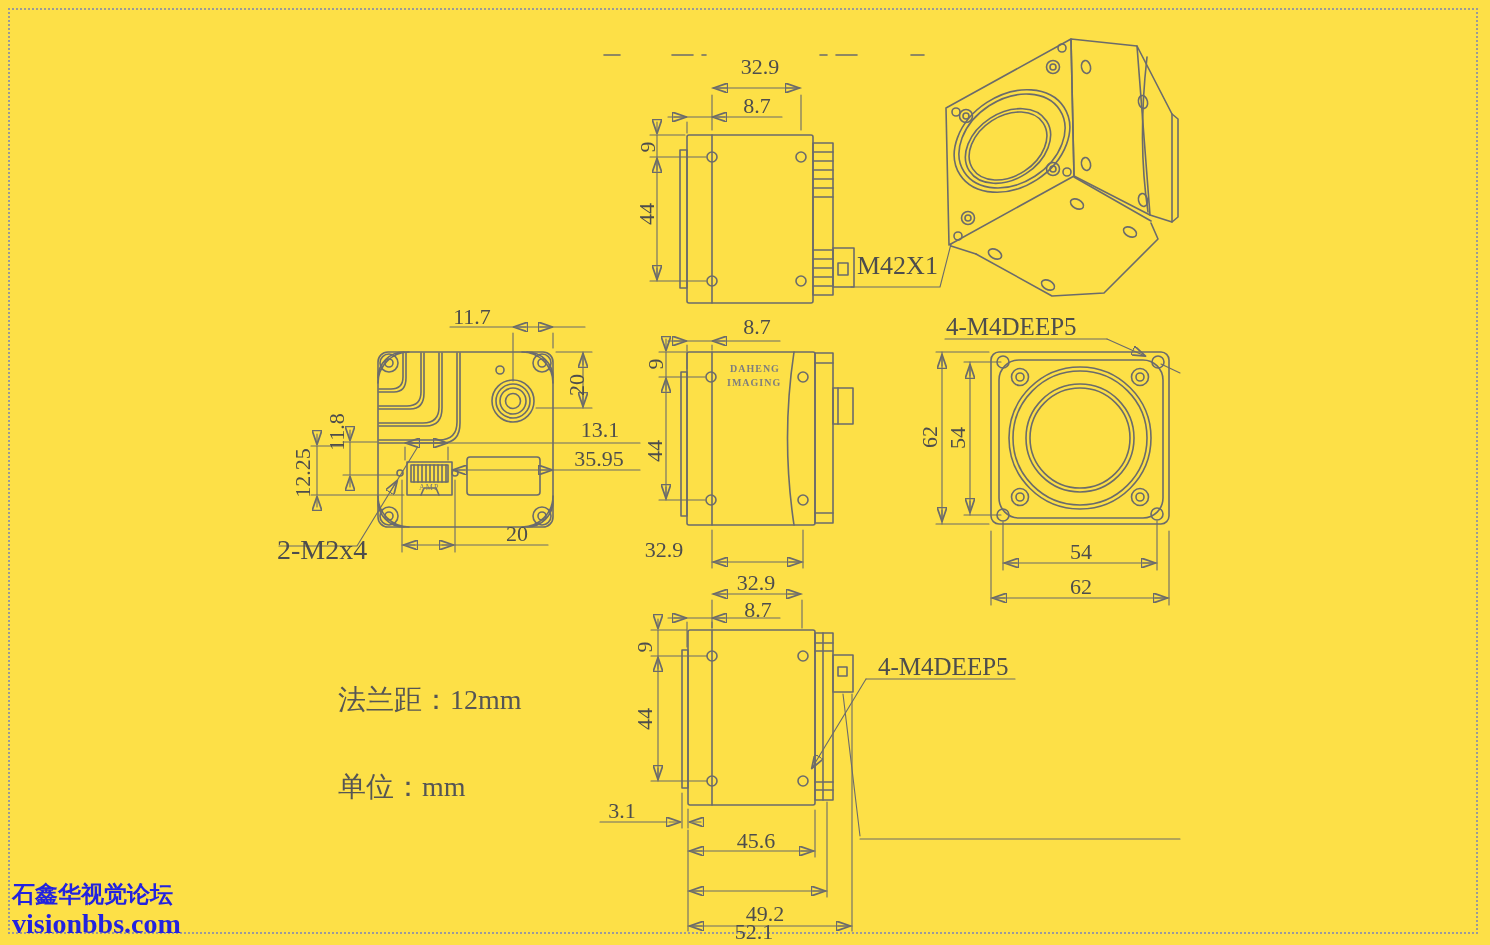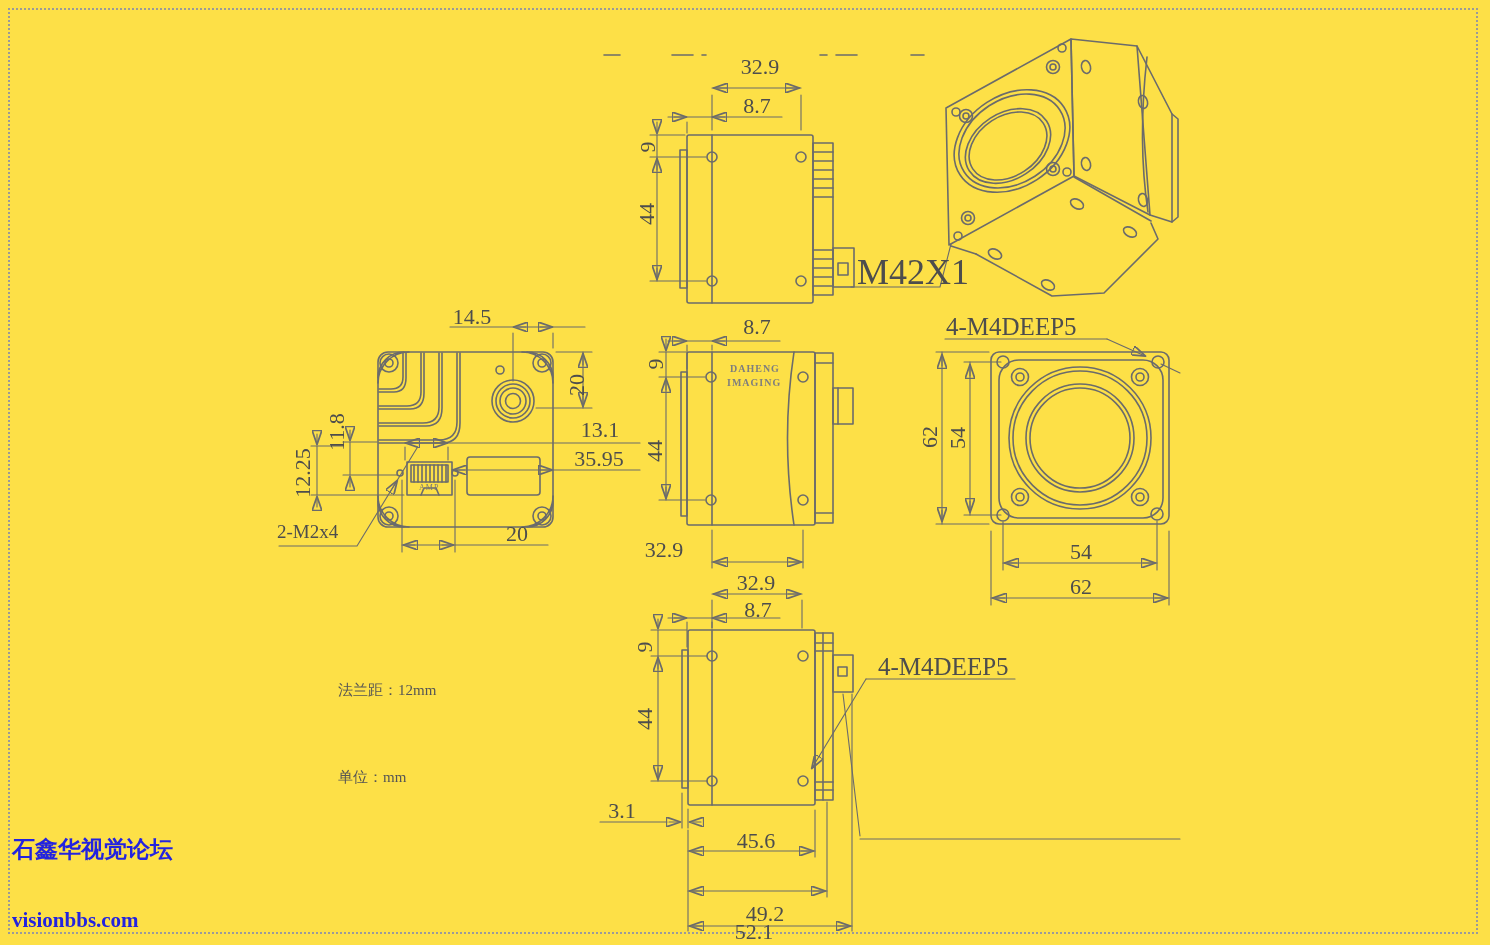--- a/index.html
+++ b/index.html
@@ -8,28 +8,28 @@
   .page-border{position:absolute;left:8px;top:8px;width:1470px;height:926px;
           border:2px dotted #9a9a9a;box-sizing:border-box;}
   svg{position:absolute;left:0;top:0;}
   svg *{stroke:#6b6b6b;fill:none;stroke-width:1.6;stroke-linecap:round;stroke-linejoin:round;}
   svg .dim *{stroke-width:1.1;}
   svg .thick{stroke-width:3;}
   .t{position:absolute;color:#4d4d4d;white-space:nowrap;}
   .dimc{transform:translate(-50%,-50%);font-size:22px;}
   .dimv{transform:translate(-50%,-50%) rotate(-90deg);font-size:22px;}
   .lbl{font-size:25px;}
-  .lbl26{font-size:36px;}
+  .lbl26{font-size:26px;}
   .lbl27{font-size:27px;}
-  .cjk{font-size:15px;color:#555;}
+  .cjk{font-size:28px;color:#555;}
   .logo{font-size:10px;font-weight:bold;color:#7e7e7e;letter-spacing:1px;transform:scaleY(1.1);}
   .tiny{font-size:8px;color:#777;letter-spacing:1px;}
   .wm{position:absolute;font-weight:bold;color:#2323DF;line-height:1.05;}
   .wm1{font-size:23px;}
-  .wm2{font-size:21px;letter-spacing:0px;}
+  .wm2{font-size:28px;letter-spacing:0px;}
 </style>
 </head>
 <body>
 
 <div id="canvas">
   <div class="page-border"></div>
 
   <svg width="1490" height="945" viewBox="0 0 1490 945">
     <defs>
       <marker id="mA" orient="auto" markerWidth="14" markerHeight="9" refX="12.5" refY="4.5">
@@ -299,27 +299,27 @@
       <path d="M843,694 L860,836 M860,839 H1180"></path>
     </g>
   </svg>
 
   <div class="t dimc" style="left:760px;top:67px">32.9</div>
   <div class="t dimc" style="left:757px;top:106px">8.7</div>
   <div class="t dimv" style="left:648px;top:147px">9</div>
   <div class="t dimv" style="left:647px;top:214px">44</div>
   <div class="t lbl26" style="left:857px;top:251px">M42X1</div>
 
-  <div class="t dimc" style="left:472px;top:317px">14.5</div>
+  <div class="t dimc" style="left:472px;top:317px">11.7</div>
   <div class="t dimv" style="left:577px;top:385px">20</div>
   <div class="t dimv" style="left:337px;top:432px">11.8</div>
   <div class="t dimv" style="left:303px;top:473px">12.25</div>
   <div class="t dimc" style="left:600px;top:430px">13.1</div>
   <div class="t dimc" style="left:599px;top:459px">35.95</div>
-  <div class="t" style="left:277px;top:521px;font-size:19px">2-M2x4</div>
+  <div class="t" style="left:277px;top:534px;font-size:28px">2-M2x4</div>
   <div class="t dimc" style="left:517px;top:534px">20</div>
   <div class="t tiny" style="left:419px;top:483px">AMP</div>
 
   <div class="t dimc" style="left:757px;top:327px">8.7</div>
   <div class="t dimv" style="left:656px;top:364px">9</div>
   <div class="t dimv" style="left:655px;top:451px">44</div>
   <div class="t dimc" style="left:664px;top:550px">32.9</div>
   <div class="t logo" style="left:730px;top:363px">DAHENG</div>
   <div class="t logo" style="left:727px;top:377px">IMAGING</div>
 
@@ -339,15 +339,15 @@
   <div class="t dimc" style="left:754px;top:932px">52.1</div>
   <div class="t dimc" style="left:765px;top:914px">49.2</div>
 
   <div class="t cjk" style="left:338px;top:681px">
     <span>法兰距：</span><span>12mm</span>
   </div>
   <div class="t cjk" style="left:338px;top:768px">
     <span>单位：</span><span>mm</span>
   </div>
 
-  <div class="wm wm1" style="left:12px;top:838px">石鑫华视觉论坛</div>
+  <div class="wm wm1" style="left:12px;top:883px">石鑫华视觉论坛</div>
   <div class="wm wm2" style="left:12px;top:909px">visionbbs.com</div>
 </div>
 
 </body></html>

